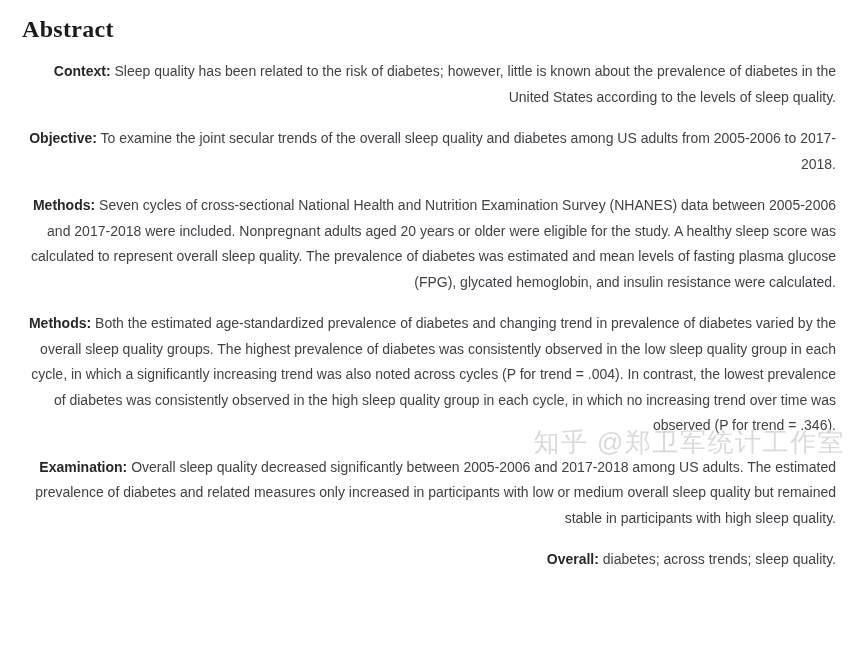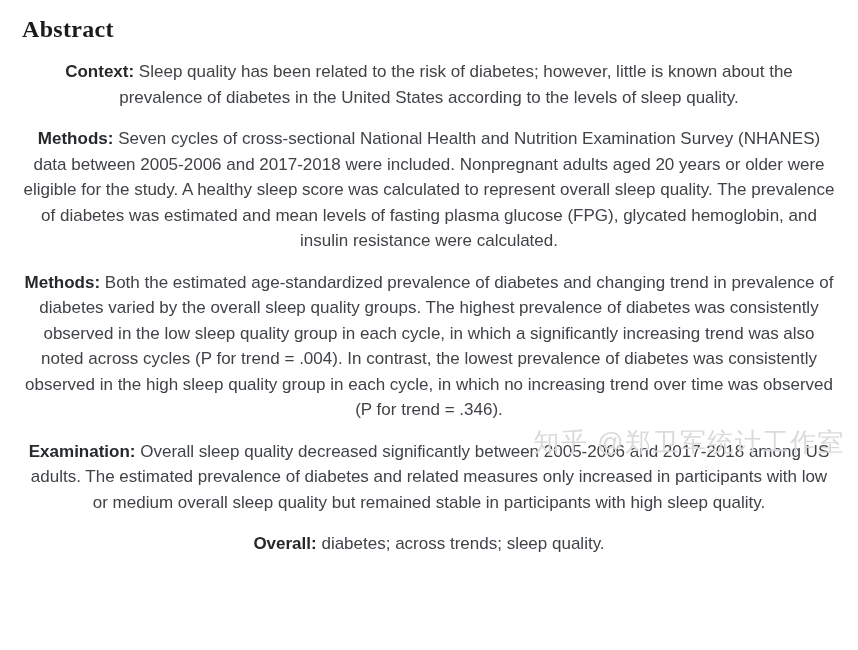--- a/index.html
+++ b/index.html
@@ -20,26 +20,26 @@
   .abstract-title {
     font-family: "Liberation Serif", "DejaVu Serif", serif;
     font-size: 24px;
     font-weight: 700;
     color: #1b1b1b;
     margin: 0;
     padding: 0;
     letter-spacing: 0.3px;
   }
   .section {
-    font-size: 17px;
+    font-size: 14px;
     line-height: 25.5px;
     color: #3f4347;
     margin: 16px 0 0 0;
     max-width: 814px;
-    text-align: center;
+    text-align: right;
   }
   .section .label {
     font-weight: 700;
     color: #26292c;
   }
   .watermark {
     position: absolute;
     right: 13px;
     bottom: 13px;
     font-size: 26px;
@@ -54,20 +54,24 @@
 
 <div class="page">
 
   <h1 class="abstract-title">Abstract</h1>
 
   <p class="section">
     <span class="label">Context:</span>
     <span>Sleep quality has been related to the risk of diabetes; however, little is known about the prevalence of diabetes in the United States according to the levels of sleep quality.</span>
   </p>
 
+  <p class="section">
+    <span class="label">Objective:</span>
+    <span>To examine the joint secular trends of the overall sleep quality and diabetes among US adults from 2005-2006 to 2017-2018.</span>
+  </p>
 
   <p class="section">
     <span class="label">Methods:</span>
     <span>Seven cycles of cross-sectional National Health and Nutrition Examination Survey (NHANES) data between 2005-2006 and 2017-2018 were included. Nonpregnant adults aged 20 years or older were eligible for the study. A healthy sleep score was calculated to represent overall sleep quality. The prevalence of diabetes was estimated and mean levels of fasting plasma glucose (FPG), glycated hemoglobin, and insulin resistance were calculated.</span>
   </p>
 
   <p class="section">
     <span class="label">Methods:</span>
     <span>Both the estimated age-standardized prevalence of diabetes and changing trend in prevalence of diabetes varied by the overall sleep quality groups. The highest prevalence of diabetes was consistently observed in the low sleep quality group in each cycle, in which a significantly increasing trend was also noted across cycles (P for trend = .004). In contrast, the lowest prevalence of diabetes was consistently observed in the high sleep quality group in each cycle, in which no increasing trend over time was observed (P for trend = .346).</span>
   </p>

